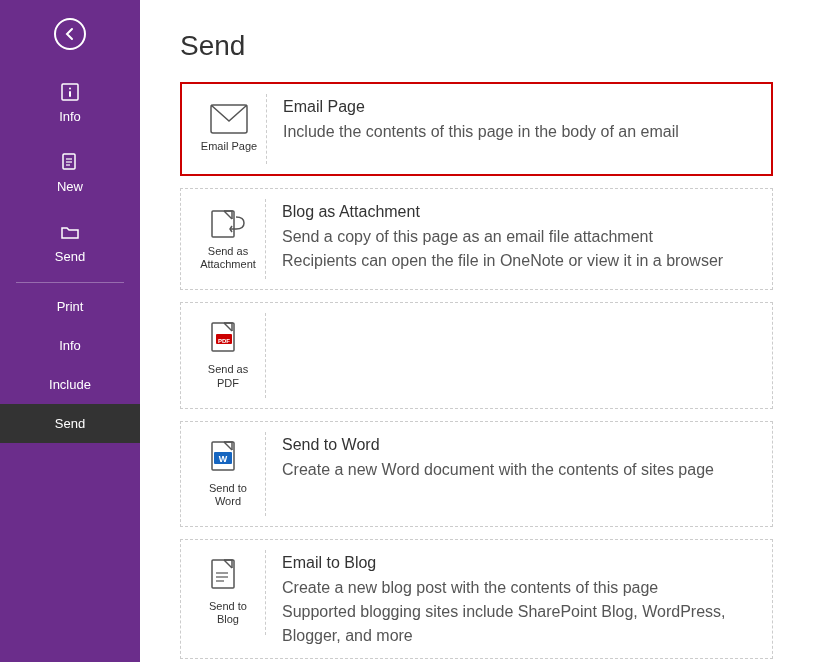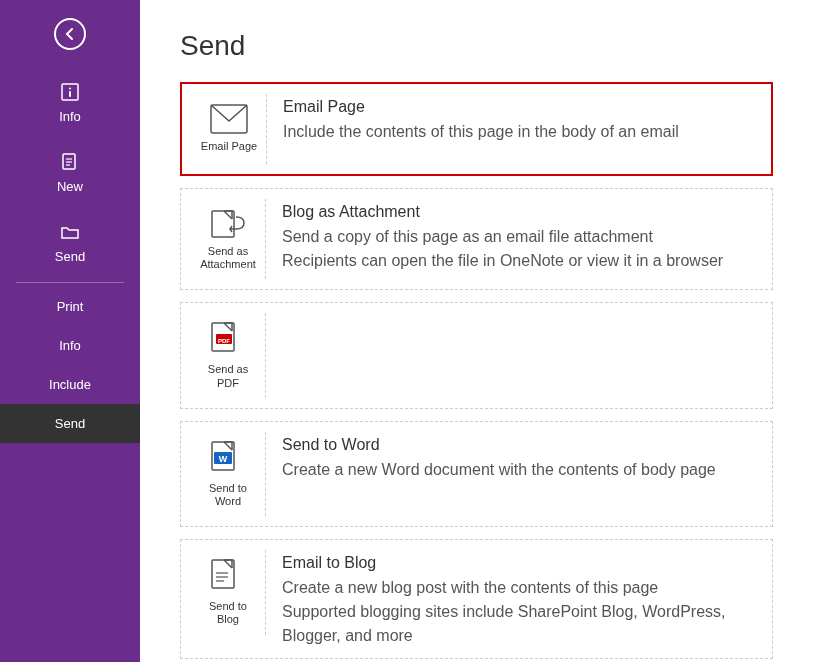--- a/index.html
+++ b/index.html
@@ -291,21 +291,21 @@
         <polyline points="14,2 22,2 22,10" fill="none" stroke="#555" stroke-width="1.5"></polyline>
         <line x1="14" y1="2" x2="22" y2="10" stroke="#555" stroke-width="1.5"></line>
 
         <rect x="4" y="12" width="18" height="12" rx="1" fill="#1565C0"></rect>
         <text x="13" y="21.5" text-anchor="middle" font-size="9" fill="white" font-weight="bold">W</text>
       </svg>
       <span class="icon-label">Send to<br>Word</span>
     </div>
     <div class="option-text">
       <div class="option-title">Send to Word</div>
-      <div class="option-desc">Create a new Word document with the contents of body page</div>
+      <div class="option-desc">Create a new Word document with the contents of sites page</div>
     </div>
   </div>
 
   <div class="option-item">
     <div class="option-icon-box">
       <svg width="36" height="36" viewBox="0 0 36 36">
         <rect x="2" y="2" width="22" height="28" rx="1" fill="none" stroke="#555" stroke-width="1.5"></rect>
         <polyline points="14,2 22,2 22,10" fill="none" stroke="#555" stroke-width="1.5"></polyline>
         <line x1="14" y1="2" x2="22" y2="10" stroke="#555" stroke-width="1.5"></line>
         <line x1="6" y1="15" x2="18" y2="15" stroke="#555" stroke-width="1.2"></line>

